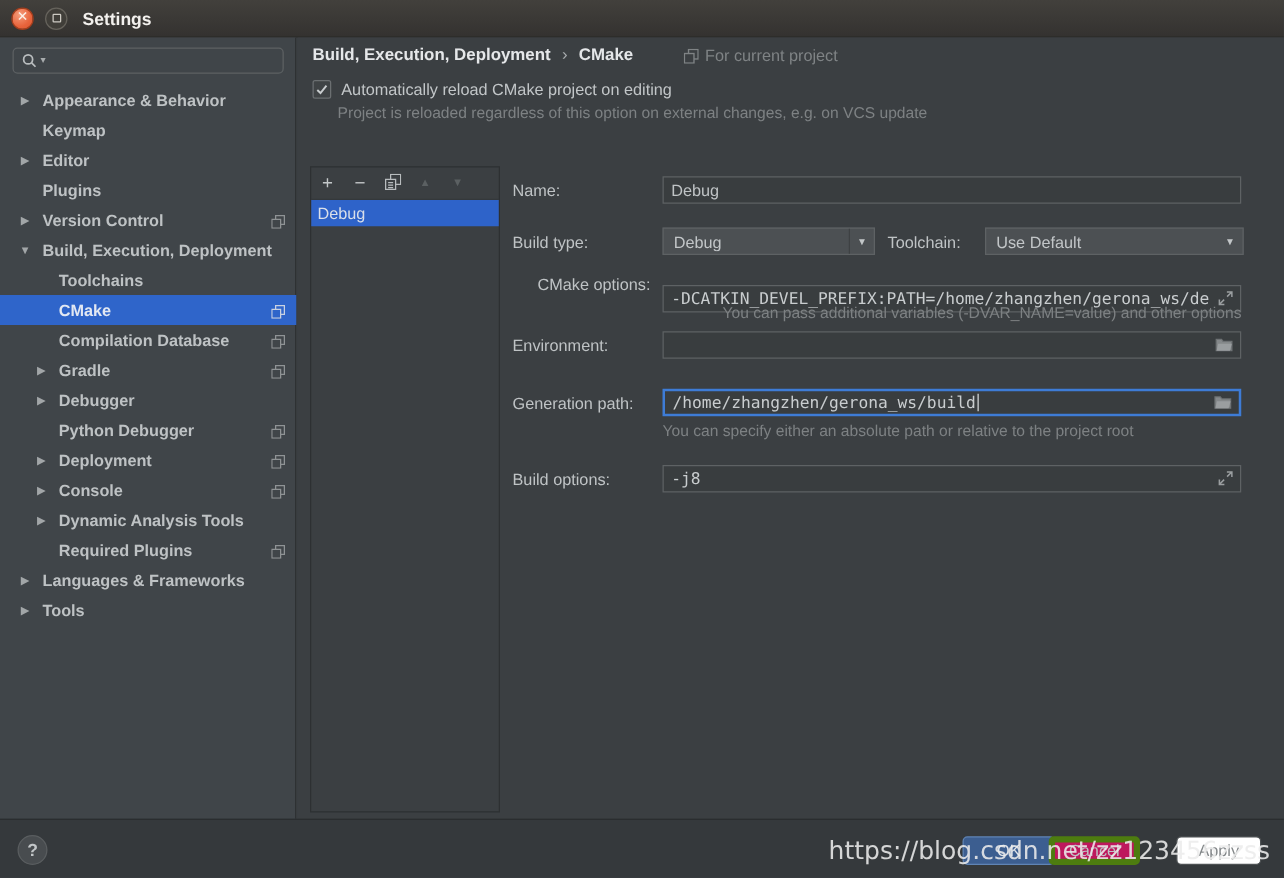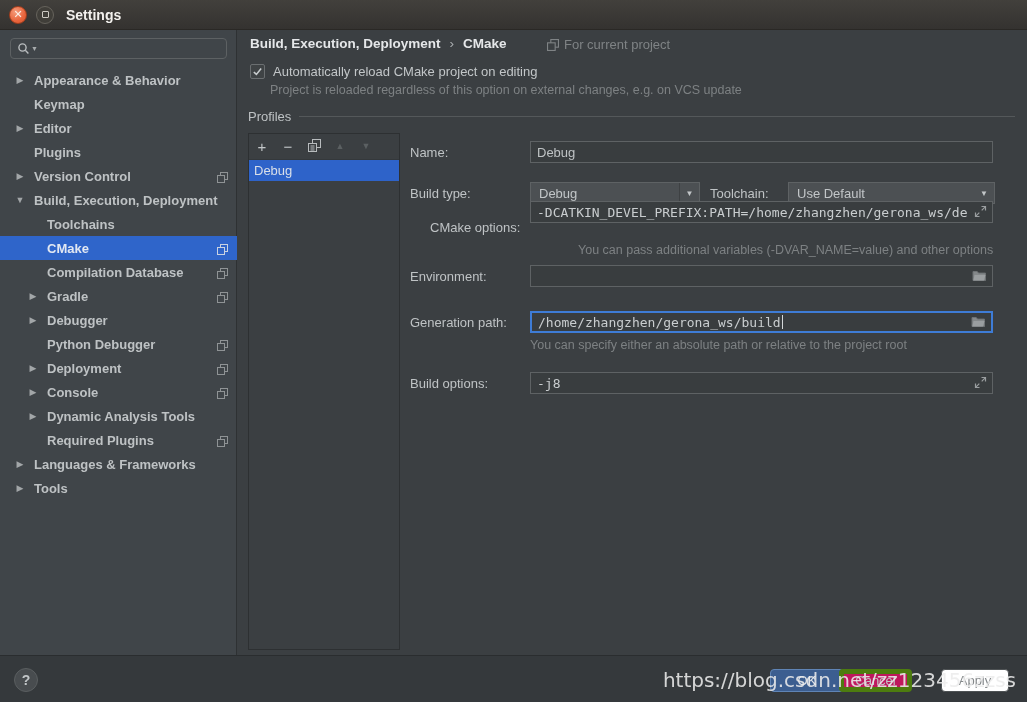--- a/index.html
+++ b/index.html
@@ -275,24 +275,20 @@
   <div class="cbrow">
     <div class="cbox">
       <svg width="11" height="11" viewBox="0 0 12 12">
           <polyline points="2,6.5 4.8,9.2 10,2.8" fill="none" stroke="#C8CCCE" stroke-width="1.7"></polyline>
         </svg>
     </div>
     <span class="clbl">Automatically reload CMake project on editing</span>
   </div>
   <div class="hint cbhint">Project is reloaded regardless of this option on external changes, e.g. on VCS update</div>
 
-  <div class="sect">
-    <span class="slbl">Profiles</span>
-    <span class="sline"></span>
-  </div>
 
   <div class="ppanel">
     <div class="ptoolbar">
       <div class="ptool">+</div>
       <div class="ptool">−</div>
       <div class="ptool">
         <svg width="13" height="13" viewBox="0 0 13 13">
             <rect x="4.5" y="0.5" width="8" height="8" fill="none" stroke="#B8BCBE"></rect>
             <rect x="0.5" y="4.5" width="8" height="8" fill="#3B3F42" stroke="#B8BCBE"></rect>
             <line x1="2.5" y1="7" x2="6.5" y2="7" stroke="#B8BCBE"></line>
@@ -316,21 +312,21 @@
     <span class="dval">Debug</span>
     <span class="dbtn divided">▼</span>
   </div>
   <div class="flabel" style="left:472px; top:156px;">Toolchain:</div>
   <div class="dropdown" style="left:550px; top:152px; width:207px;">
     <span class="dval">Use Default</span>
     <span class="dbtn">▼</span>
   </div>
 
   <div class="flabel" style="top:190px;margin-left:20px;">CMake options:</div>
-  <div class="field" style="top:171px; ">
+  <div class="field" style="top:198px; ">
     <span class="mono">-DCATKIN_DEVEL_PREFIX:PATH=/home/zhangzhen/gerona_ws/de</span>
     <span class="fdeco">
       <svg width="13" height="13" viewBox="0 0 13 13">
           <path d="M7.5,1.5 h4 v4 M11.2,1.8 L7.7,5.3" fill="none" stroke="#9A9EA0" stroke-width="1.2"></path>
           <path d="M1.5,7.5 v4 h4 M1.8,11.2 L5.3,7.7" fill="none" stroke="#9A9EA0" stroke-width="1.2"></path>
         </svg>
     </span>
   </div>
   <div class="hint" style="position:absolute; left:292px; top:213px;margin-left:48px;">You can pass additional variables (-DVAR_NAME=value) and other options</div>
 

